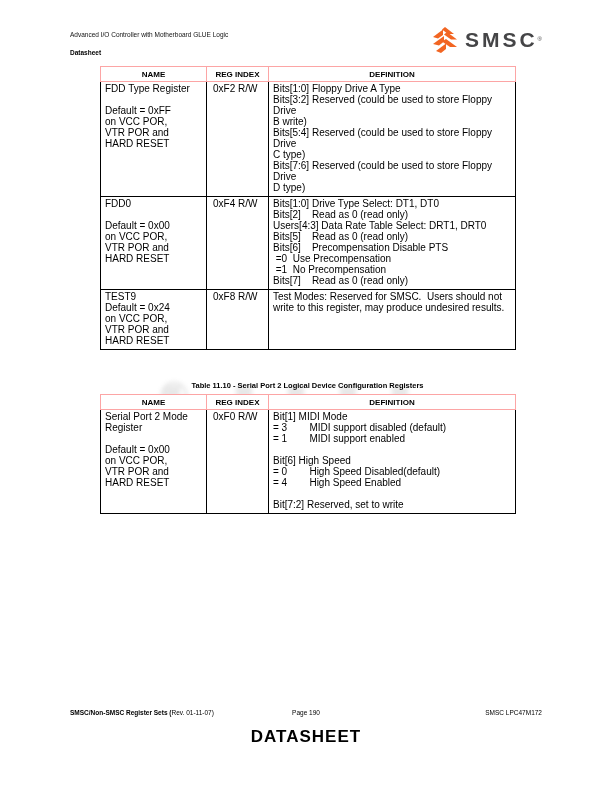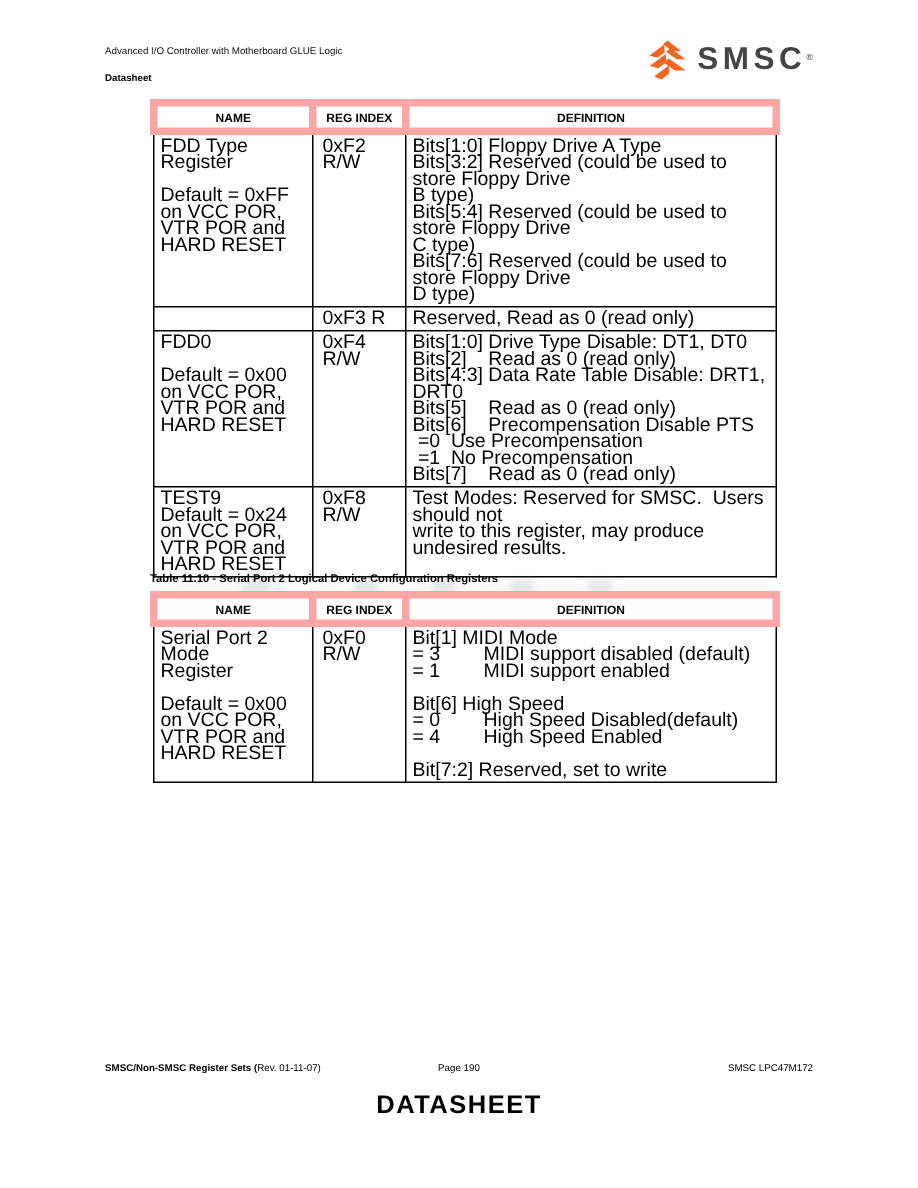--- a/index.html
+++ b/index.html
@@ -31,35 +31,35 @@
     background-repeat:no-repeat, repeat-x;
     background-position:0 0, 40px 8px;
   }
 
   
   .reg-table { border-collapse:collapse; table-layout:fixed; width:415px; background:#fff; }
   .reg-table col.c-name { width:106px; }
   .reg-table col.c-reg  { width:62px; }
   .reg-table col.c-def  { width:247px; }
   .reg-table th {
-    border:5px solid #fca5a5; font-size:8px; font-weight:bold;
+    border:1px solid #fca5a5; font-size:8px; font-weight:bold;
     text-align:center; padding:3px 0 2px 0; background:#fff;
   }
   .reg-table td {
     border:1px solid #000; vertical-align:top;
-    font-size:13px; padding:1px 3px 3px 4px;
+    font-size:10px; padding:1px 3px 3px 4px;
   }
   .reg-table td div { line-height:11px; white-space:pre-wrap; }
   .reg-cell { padding-left:6px !important;margin-left:36px; }
 
   .table1 { position:absolute; left:100px; top:66px; }
   .table2 { position:absolute; left:100px; top:394px; }
   .table-caption {
     position:absolute; left:100px; top:381px; width:415px;
-    font-size:7.5px; font-weight:bold;
+    text-align:center; font-size:7.5px; font-weight:bold;
   }
 
   
   .footer { position:absolute; left:70px; right:70px; top:709px; font-size:6.5px; }
   .footer-left { position:absolute; left:0; top:0; }
   .footer-left b { font-weight:bold; }
   .footer-center { position:absolute; left:0; right:0; top:0; text-align:center; }
   .footer-right { position:absolute; right:0; top:0; }
 
   .big-datasheet {
@@ -113,54 +113,43 @@
             <div>on VCC POR,</div>
             <div>VTR POR and</div>
             <div>HARD RESET</div>
           </td>
           <td class="reg-cell">
             <div>0xF2 R/W</div>
           </td>
           <td class="def-cell">
             <div>Bits[1:0] Floppy Drive A Type</div>
             <div>Bits[3:2] Reserved (could be used to store Floppy Drive</div>
-            <div>B type)</div>
+            <div>B write)</div>
             <div>Bits[5:4] Reserved (could be used to store Floppy Drive</div>
             <div>C type)</div>
             <div>Bits[7:6] Reserved (could be used to store Floppy Drive</div>
             <div>D type)</div>
           </td>
         </tr>
         <tr>
           <td class="name-cell">
-            <div>&nbsp;</div>
-          </td>
-          <td class="reg-cell">
-            <div>0xF3 R</div>
-          </td>
-          <td class="def-cell">
-            <div>Reserved, Read as 0 (read only)</div>
-          </td>
-        </tr>
-        <tr>
-          <td class="name-cell">
             <div>FDD0</div>
             <div>&nbsp;</div>
             <div>Default = 0x00</div>
             <div>on VCC POR,</div>
             <div>VTR POR and</div>
             <div>HARD RESET</div>
           </td>
           <td class="reg-cell">
             <div>0xF4 R/W</div>
           </td>
           <td class="def-cell">
-            <div>Bits[1:0] Drive Type Disable: DT1, DT0</div>
+            <div>Bits[1:0] Drive Type Select: DT1, DT0</div>
             <div>Bits[2]    Read as 0 (read only)</div>
-            <div>Bits[4:3] Data Rate Table Disable: DRT1, DRT0</div>
+            <div>Users[4:3] Data Rate Table Select: DRT1, DRT0</div>
             <div>Bits[5]    Read as 0 (read only)</div>
             <div>Bits[6]    Precompensation Disable PTS</div>
             <div> =0  Use Precompensation</div>
             <div> =1  No Precompensation</div>
             <div>Bits[7]    Read as 0 (read only)</div>
           </td>
         </tr>
         <tr>
           <td class="name-cell">
             <div>TEST9</div>

